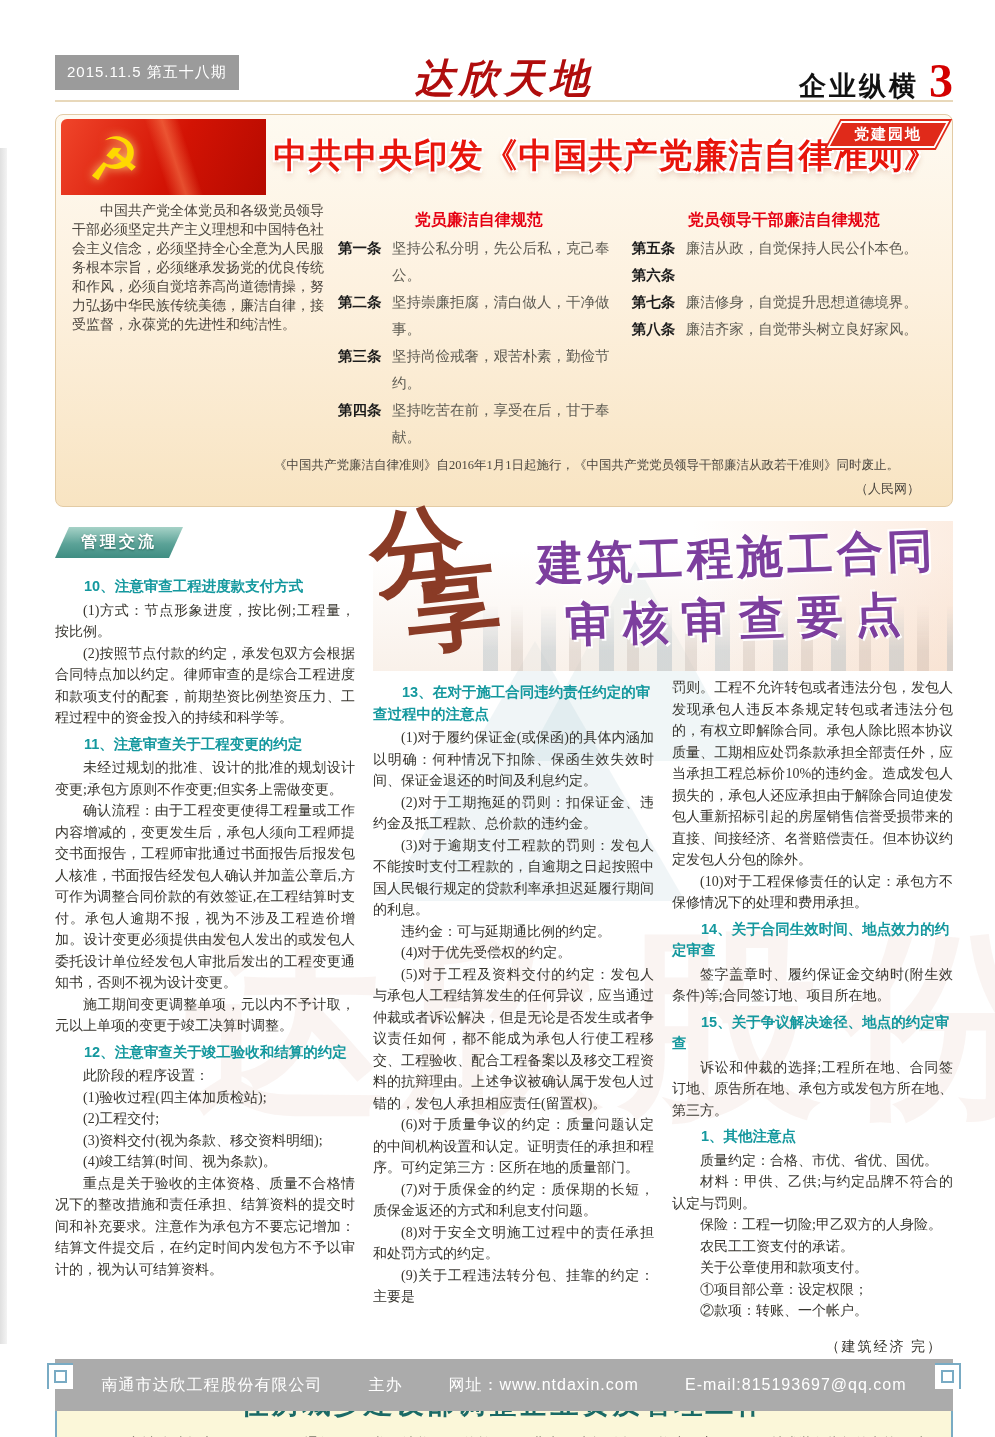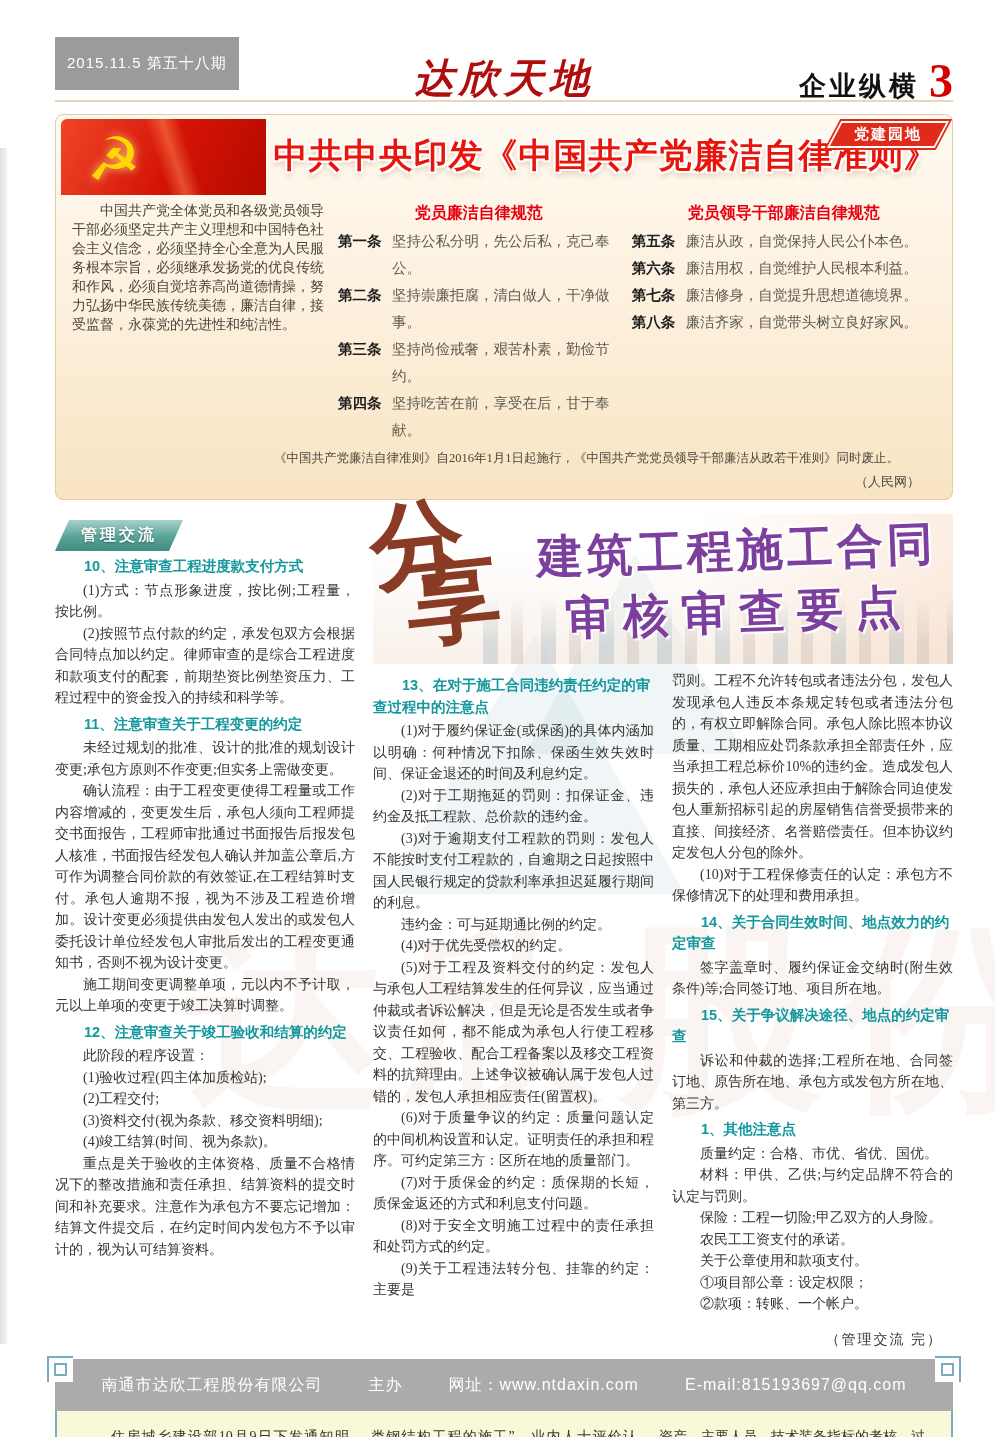--- a/index.html
+++ b/index.html
@@ -5,21 +5,21 @@
   html,body{margin:0;padding:0;background:#fff;}
   .page{position:relative;width:995px;height:1437px;background:#fff;overflow:hidden;
         font-family:"Liberation Serif",serif;color:#37352e;}
   .edge-strip{position:absolute;left:0;top:148px;width:7px;height:1196px;
         background:linear-gradient(90deg,#cfcfcf,#ededed);opacity:.65;}
 
   
   .header{position:relative;margin:48px 42px 0 55px;height:52px;
         border-bottom:2px solid #e8d8ba;}
   .issue-box{position:absolute;left:0;bottom:10px;background:#9b9b9b;color:#fff;
-        font-family:"Liberation Sans",sans-serif;font-size:15px;padding:17px 12px;letter-spacing:1px;}
+        font-family:"Liberation Sans",sans-serif;font-size:15px;padding:8px 12px;letter-spacing:1px;}
   .masthead{position:absolute;left:50%;transform:translateX(-50%);bottom:2px;
         font-family:"DejaVu Serif",serif;font-style:italic;font-weight:bold;
         font-size:40px;line-height:1;color:#b00d0d;letter-spacing:5px;}
   .section-wrap{position:absolute;right:0;bottom:0;display:flex;align-items:flex-end;gap:10px;}
   .section-title{font-size:27px;font-weight:bold;letter-spacing:3px;color:#111;line-height:1;}
   .page-num{font-size:48px;font-weight:bold;color:#d40000;line-height:.8;font-family:"Liberation Serif",serif;}
 
   
   .party{position:relative;margin:12px 42px 0 55px;border:1px solid #e3cba4;border-radius:8px;
         background:linear-gradient(180deg,#fefaf1 0%,#fdf1df 45%,#f8e4c2 100%);padding-bottom:8px;}
@@ -39,39 +39,39 @@
   .pb-badge span{display:inline-block;transform:skewX(28deg);color:#fff;
         font-family:"Liberation Sans",sans-serif;font-size:15px;font-weight:bold;letter-spacing:2px;}
   .party-content{display:flex;gap:14px;padding:6px 16px 0 16px;}
   .intro{width:252px;flex:none;font-size:14px;line-height:19px;text-align:justify;
         text-indent:2em;color:#4a453e;}
   .rules-wrap{flex:1;min-width:0;}
   .rules-cols{display:flex;gap:12px;}
   .rules{flex:1;}
   .rules.leader{flex:1.08;}
   .rules-heading{text-align:center;color:#e60012;font-weight:bold;font-size:16px;
-        font-family:"Liberation Sans",sans-serif;margin:2px 0 4px;}
+        font-family:"Liberation Sans",sans-serif;margin:9px 0 4px;}
   .rule-row{display:flex;font-size:14.5px;line-height:27px;}
   .rule-num{font-weight:bold;color:#1c1c1c;width:54px;flex:none;}
   .rule-text{color:#5d5b52;}
   .footnote{margin-left:-64px;white-space:nowrap;font-size:12.5px;color:#4a453e;margin-top:6px;}
   .party-source{text-align:right;font-size:13px;color:#4a453e;padding-right:16px;margin-top:6px;}
 
   
   .mgmt{position:relative;margin:14px 42px 0 55px;display:grid;
         grid-template-columns:300px 1fr;column-gap:18px;}
   .watermark{position:absolute;top:370px;left:130px;font-family:"DejaVu Serif",serif;font-weight:bold;
         font-size:200px;letter-spacing:18px;color:rgba(190,110,90,.08);white-space:nowrap;pointer-events:none;z-index:0;}
   .tri{position:absolute;width:0;height:0;pointer-events:none;z-index:0;}
   .tri.t1{left:330px;top:120px;border-left:150px solid transparent;border-right:150px solid transparent;
         border-bottom:260px solid rgba(110,160,175,.10);}
   .tri.t2{left:470px;top:40px;border-left:110px solid transparent;border-right:110px solid transparent;
         border-bottom:200px solid rgba(130,180,190,.12);}
   .mgmt-left,.mgmt-right{position:relative;z-index:1;}
-  .tag{display:inline-block;margin:6px 0 0 0;
+  .tag{display:inline-block;margin:6px 0 13px 0;
         clip-path:polygon(14px 0,100% 0,calc(100% - 14px) 100%,0 100%);
         background:linear-gradient(180deg,#a6d2c7 0%,#5ba297 55%,#3f8d82 100%);
         padding:5px 26px;color:#fff;font-family:"Liberation Sans",sans-serif;
         font-size:16px;font-weight:bold;letter-spacing:3px;text-shadow:0 1px 2px rgba(0,60,50,.55);text-align:center;}
   .mgmt-title{position:relative;height:150px;margin-bottom:6px;
         background:linear-gradient(180deg,rgba(255,255,255,0) 20%,rgba(244,229,216,.55) 100%);}
   .sky-tint{position:absolute;inset:0;background:linear-gradient(90deg,rgba(255,255,255,0) 55%,rgba(246,196,160,.30));}
   .skyline{position:absolute;bottom:0;left:110px;right:0;height:66px;
         background:repeating-linear-gradient(90deg,rgba(150,170,182,.32) 0 15px,rgba(255,255,255,0) 15px 28px,
         rgba(176,160,150,.26) 28px 40px,rgba(255,255,255,0) 40px 58px);
@@ -163,21 +163,20 @@
           </div>
           <div class="rules leader">
             <div class="rules-heading">党员领导干部廉洁自律规范</div>
             <div>
                 <div class="rule-row">
                   <span class="rule-num">第五条</span>
                   <span class="rule-text">廉洁从政，自觉保持人民公仆本色。</span>
                 </div>
                 <div class="rule-row">
                   <span class="rule-num">第六条</span>
-                  <span class="rule-text">廉洁用权，自觉维护人民根本利益。</span>
                 </div>
                 <div class="rule-row">
                   <span class="rule-num">第七条</span>
                   <span class="rule-text">廉洁修身，自觉提升思想道德境界。</span>
                 </div>
                 <div class="rule-row">
                   <span class="rule-num">第八条</span>
                   <span class="rule-text">廉洁齐家，自觉带头树立良好家风。</span>
                 </div>
               </div>
@@ -249,21 +248,21 @@
             <div class="blk h">15、关于争议解决途径、地点的约定审查</div>
             <div class="blk p">诉讼和仲裁的选择;工程所在地、合同签订地、原告所在地、承包方或发包方所在地、第三方。</div>
             <div class="blk h">1、其他注意点</div>
             <div class="blk p">质量约定：合格、市优、省优、国优。</div>
             <div class="blk p">材料：甲供、乙供;与约定品牌不符合的认定与罚则。</div>
             <div class="blk p">保险：工程一切险;甲乙双方的人身险。</div>
             <div class="blk p">农民工工资支付的承诺。</div>
             <div class="blk p">关于公章使用和款项支付。</div>
             <div class="blk p">①项目部公章：设定权限；</div>
             <div class="blk p">②款项：转账、一个帐户。</div>
-            <div class="blk src">（管理交流 完）</div>
+            <div class="blk src">（建筑经济 完）</div>
           </div>
       </div>
     </div>
   </div>
 
   <div class="housing">
     <div class="corner tl"></div>
     <div class="corner tr"></div>
 
     <div class="housing-title">住房城乡建设部调整企业资质管理工作</div>

